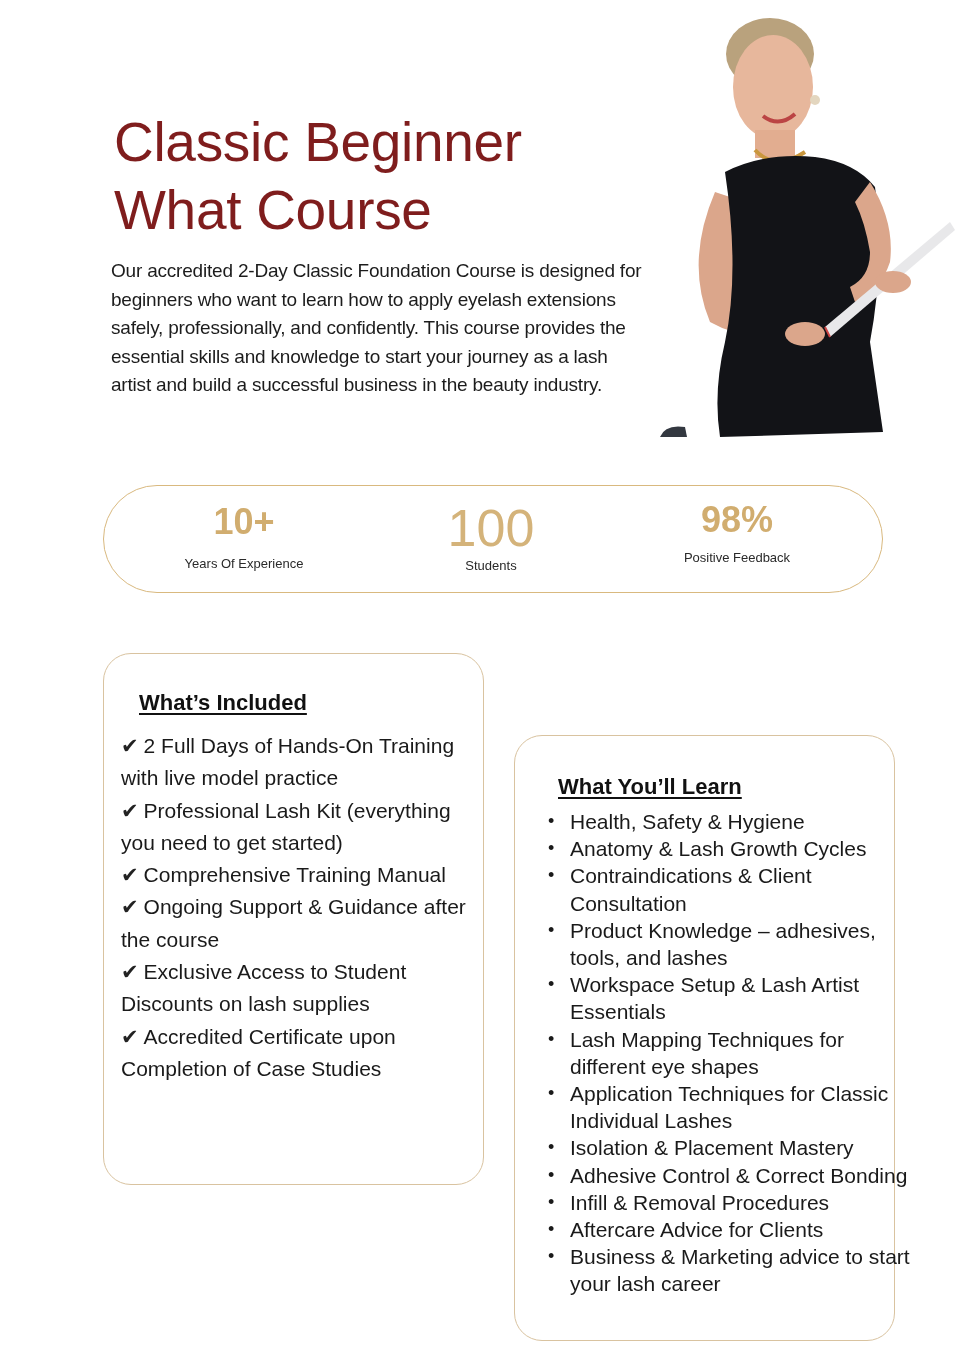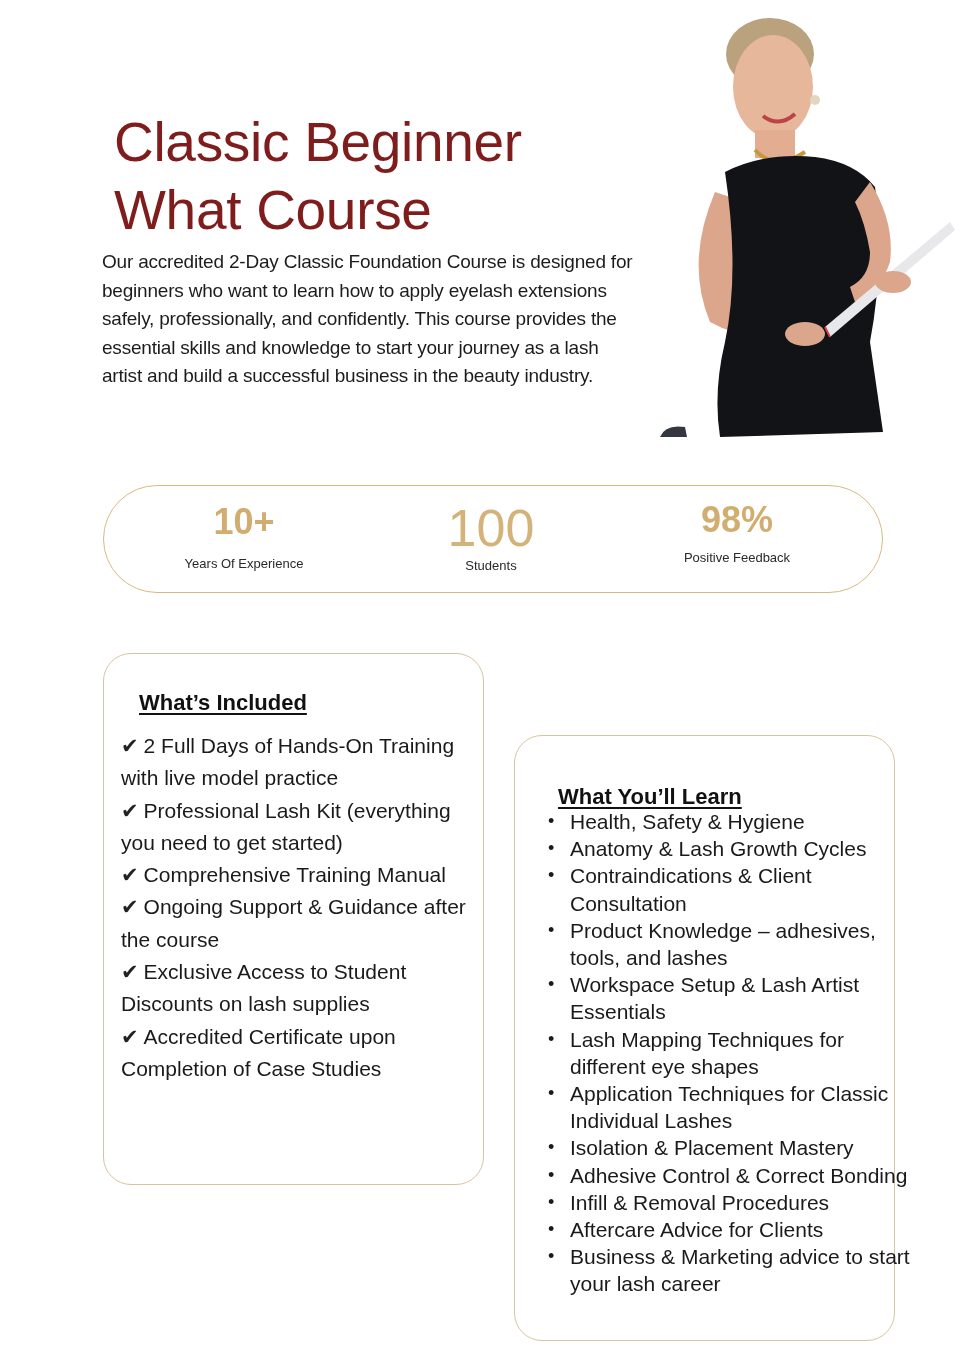--- a/index.html
+++ b/index.html
@@ -9,21 +9,21 @@
       color: #1a1a1a;
     }
     .title {
       position: absolute; left: 98px; top: 92px; margin: 16px;
       font-family: Liberation Sans, sans-serif;
       font-weight: 400; font-size: 55px; line-height: 68px;
       color: #7f1d1d; letter-spacing: -0.3px;
     }
     .title span { display: block; }
     .intro {
-      position: absolute; left: 102px; top: 248px; width: 540px; margin: 0;
+      position: absolute; left: 102px; top: 248px; width: 540px; margin: 9px;
       font-size: 19px; line-height: 28.5px; color: #1c1c1c; letter-spacing: -0.2px;
     }
     .photo {
       position: absolute; left: 655px; top: 12px; width: 300px; height: 425px;
     }
     .stats {
       position: absolute; left: 103px; top: 485px; width: 780px; height: 108px;
       border: 1.5px solid #d9b97f; border-radius: 56px; box-sizing: border-box;
     }
     .stat { position: absolute; top: 0; width: 240px; text-align: center; }
@@ -42,21 +42,21 @@
       position: absolute; border: 1.5px solid #d9c3a0; border-radius: 28px;
       box-sizing: border-box; background: #fff;
     }
     .card-included { left: 103px; top: 653px; width: 381px; height: 532px; }
     .card-learn { left: 514px; top: 735px; width: 381px; height: 606px; }
     .card-heading {
       position: absolute; margin: 0; font-size: 22px; font-weight: 700;
       text-decoration: underline; text-underline-offset: 3px; color: #111;
     }
     .card-included .card-heading { left: 35px; top: 36px; }
-    .card-learn .card-heading { left: 43px; top: 48px; text-align: right; }
+    .card-learn .card-heading { left: 43px; top: 38px; text-align: right; }
     .included-list {
       position: absolute; left: 17px; top: 76px; width: 360px;
       margin: 0; padding: 0; list-style: none;
       font-size: 21px; line-height: 32.3px; color: #1a1a1a;
     }
     .included-list li { margin: 0; }
     .check { font-weight: 700; color: #222; margin-right: 5px; }
     .learn-list {
       position: absolute; left: 33px; top: 72px; width: 340px;
       margin: 0; padding: 0 0 0 22px; list-style: none;

